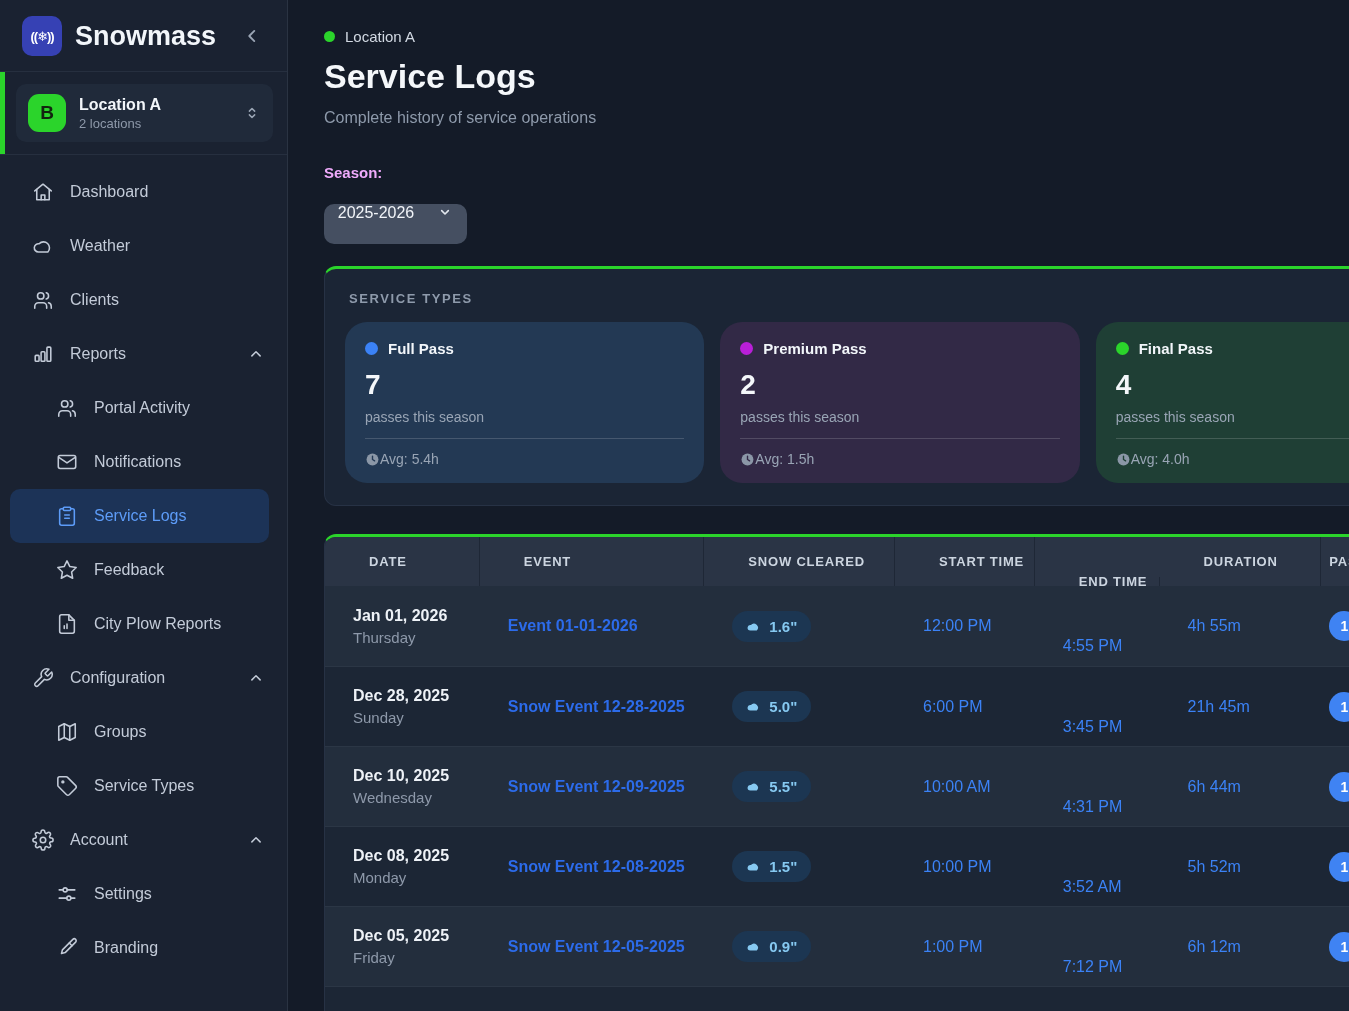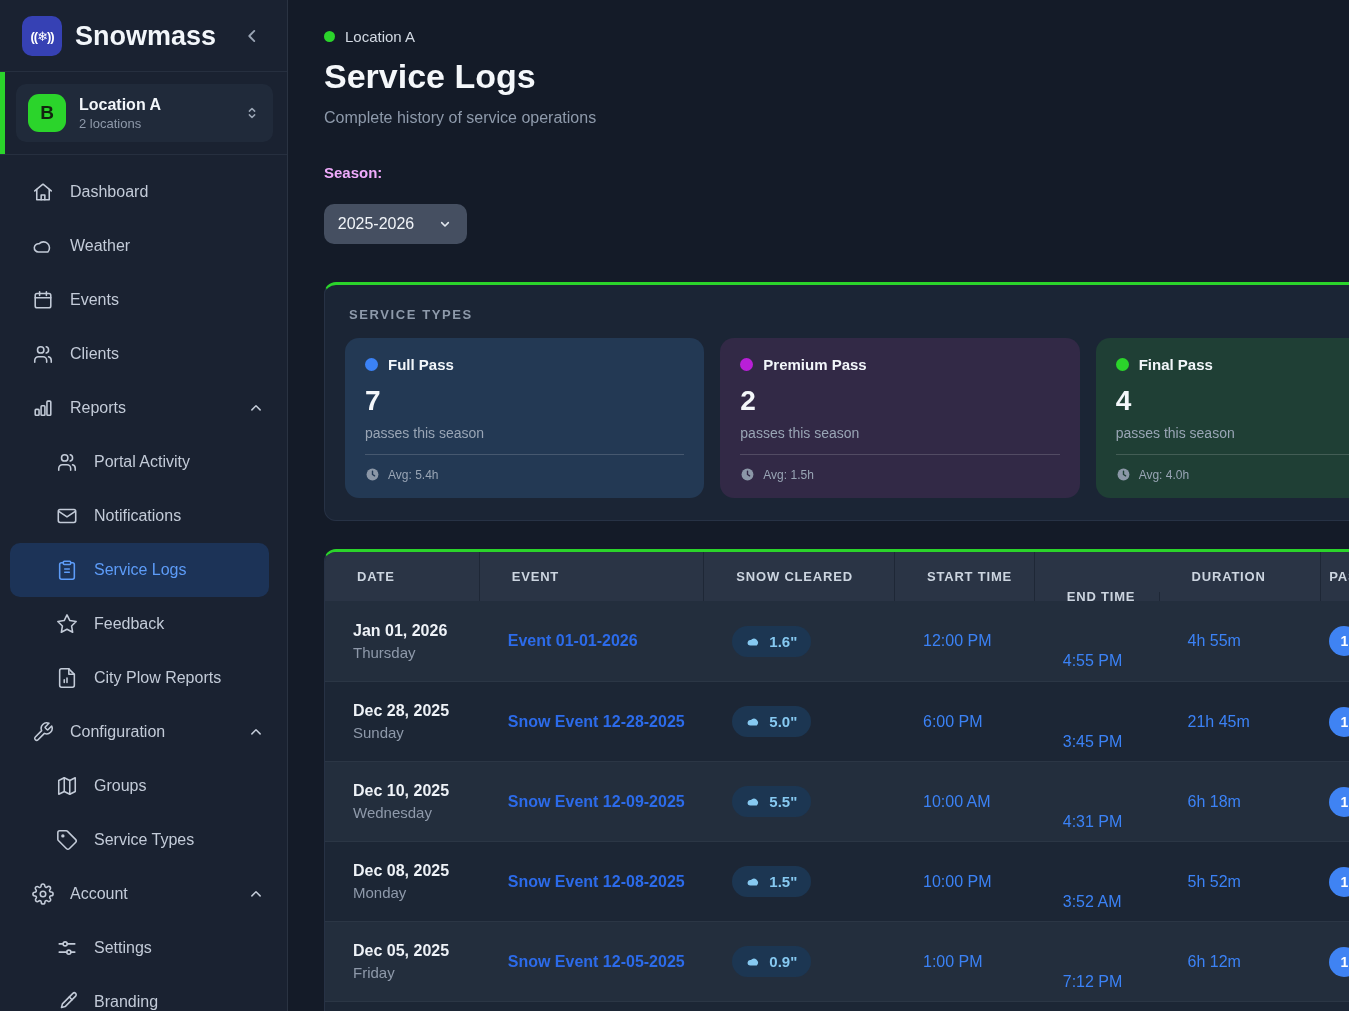--- a/index.html
+++ b/index.html
@@ -74,56 +74,56 @@
   }
   .loc-row { display:flex; align-items:center; gap:10px; margin-bottom:12px; }
   .loc-dot { width:11px; height:11px; border-radius:50%; background:#2bd42b; }
   .loc-row-label { font-size:15px; color:#d2d9e3; }
   .page-title { font-size:34px; font-weight:bold; color:#f4f7fa; margin-bottom:13px; }
   .page-subtitle { font-size:16px; color:#8e9aab; margin-bottom:37px; }
 
   .season-label { font-size:15px; font-weight:bold; color:#f0abfc; margin-bottom:23px; }
   .season-select {
     width:143px; height:40px; border-radius:10px; background:#454f61;
-    display:flex; align-items:center; justify-content:center; gap:23px;
-    font-size:16px; color:#f1f4f8; cursor:pointer; margin-bottom:38px;
+    display:flex; align-items:flex-start; justify-content:center; gap:23px;
+    font-size:16px; color:#f1f4f8; cursor:pointer; margin-bottom:22px;
   }
   .season-select .sel-chevron { color:#e2e7ee; }
 
   .panel {
     width:1152px; background:#1b2535;
     border:1px solid #273245; border-top:3px solid #2bd42b;
     border-radius:12px;
   }
   .svc-panel { padding:20px 20px 22px 20px; margin-bottom:28px; }
   .svc-label {
     font-size:13px; font-weight:bold; letter-spacing:1.6px;
     color:#8e9aab; margin:2px 0 16px 4px;
   }
   .svc-cards { display:flex; gap:16px; }
-  .svc-card { width:360px; border-radius:14px; padding:18px 20px 16px 20px; }
+  .svc-card { width:360px; border-radius:22px; padding:18px 20px 16px 20px; }
   .svc-card.card-full    { background:#233954; }
   .svc-card.card-premium { background:#322946; }
   .svc-card.card-final   { background:#1f3f35; }
   .svc-card-head { display:flex; align-items:center; gap:10px; margin-bottom:12px; }
   .svc-dot { width:13px; height:13px; border-radius:50%; }
   .svc-name { font-size:15px; font-weight:bold; color:#f2f6fa; }
   .svc-count { font-size:28px; font-weight:bold; color:#f4f7fa; margin-bottom:8px; }
   .svc-unit {
     font-size:14px; color:#99a5b5; padding-bottom:13px;
     border-bottom:1px solid rgba(255,255,255,0.16); margin-bottom:12px;
   }
-  .svc-avg { display:flex; align-items:center; gap:8px; font-size:12px; color:#99a5b5; }
+  .svc-avg { display:flex; align-items:center; font-size:14px; color:#99a5b5; }
   .avg-clock { color:#8b97a7; }
 
   
   .table-panel { border-radius:12px 12px 0 0; border-bottom:none; overflow:hidden; }
   .t-head { display:flex; background:#2a3445; height:49px; }
   .t-hcell {
-    display:flex; align-items:center; padding-left:32px;
+    display:flex; align-items:center; padding-left:44px;
     font-size:13px; font-weight:bold; letter-spacing:0.8px;
     text-transform:uppercase; color:#ccd5e0;
     border-right:1px solid rgba(10,16,26,0.35);
   }
   .t-hcell:last-child { border-right:none; }
   .t-row { display:flex; height:80px; align-items:center; background:#1c2635; }
   .t-row + .t-row { border-top:1px solid #2b3645; }
   .t-row:nth-child(even) { background:#232e3d; }
   .t-cell { padding-left:28px; }
   .c-date { width:155px; } .c-event { width:225px; } .c-snow { width:191px; }
@@ -187,29 +187,20 @@
       <span class="nav-label">Dashboard</span>
     </div>
 
     <div class="nav-item">
       <svg class="nav-icon" viewBox="0 0 24 24" fill="none" stroke="currentColor" stroke-width="1.7" stroke-linecap="round" stroke-linejoin="round">
           <path d="M17.3 18.5H7a4.5 4.5 0 1 1 .8-8.93A5.5 5.5 0 1 1 17.3 18.5z"></path>
         </svg>
       <span class="nav-label">Weather</span>
     </div>
 
-    <div class="nav-item">
-      <svg class="nav-icon" viewBox="0 0 24 24" fill="none" stroke="currentColor" stroke-width="1.7" stroke-linecap="round" stroke-linejoin="round">
-          <rect x="3.5" y="5" width="17" height="15.5" rx="2"></rect>
-          <path d="M3.5 9.5h17"></path>
-          <path d="M8.3 3v4"></path>
-          <path d="M15.7 3v4"></path>
-        </svg>
-      <span class="nav-label">Events</span>
-    </div>
 
     <div class="nav-item">
       <svg class="nav-icon" viewBox="0 0 24 24" fill="none" stroke="currentColor" stroke-width="1.7" stroke-linecap="round" stroke-linejoin="round">
           <path d="M16 21v-2a4 4 0 0 0-4-4H7a4 4 0 0 0-4 4v2"></path>
           <circle cx="9.5" cy="7.5" r="3.5"></circle>
           <path d="M21 21v-2a4 4 0 0 0-3-3.87"></path>
           <path d="M15.5 4.13a3.5 3.5 0 0 1 0 6.75"></path>
         </svg>
       <span class="nav-label">Clients</span>
     </div>
@@ -469,21 +460,21 @@
       <div class="t-cell c-snow">
         <span class="snow-badge">
           <svg width="15" height="15" viewBox="0 0 24 24">
               <path fill="currentColor" d="M17.3 18.5H7a4.5 4.5 0 1 1 .8-8.93A5.5 5.5 0 1 1 17.3 18.5z"></path>
             </svg>
           <span>5.5"</span>
         </span>
       </div>
       <div class="t-cell c-start time-text">10:00 AM</div>
       <div class="t-cell c-end time-text">4:31 PM</div>
-      <div class="t-cell c-dur time-text">6h 18m</div>
+      <div class="t-cell c-dur time-text">6h 44m</div>
       <div class="t-cell c-pass">
           <span class="pass-badge">1</span>
         </div>
     </div>
 
     <div class="t-row">
       <div class="t-cell c-date">
         <div class="row-date">Dec 08, 2025</div>
         <div class="row-day">Monday</div>
       </div>

